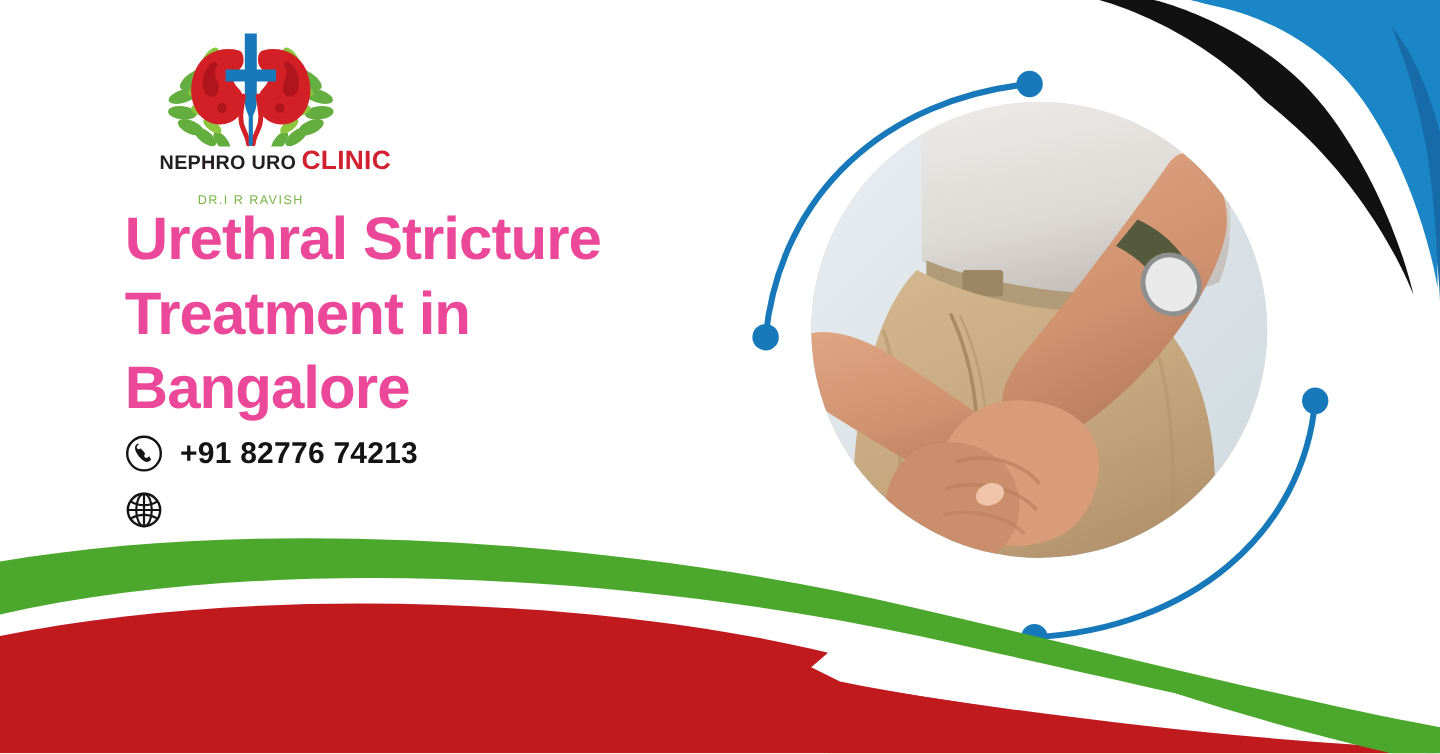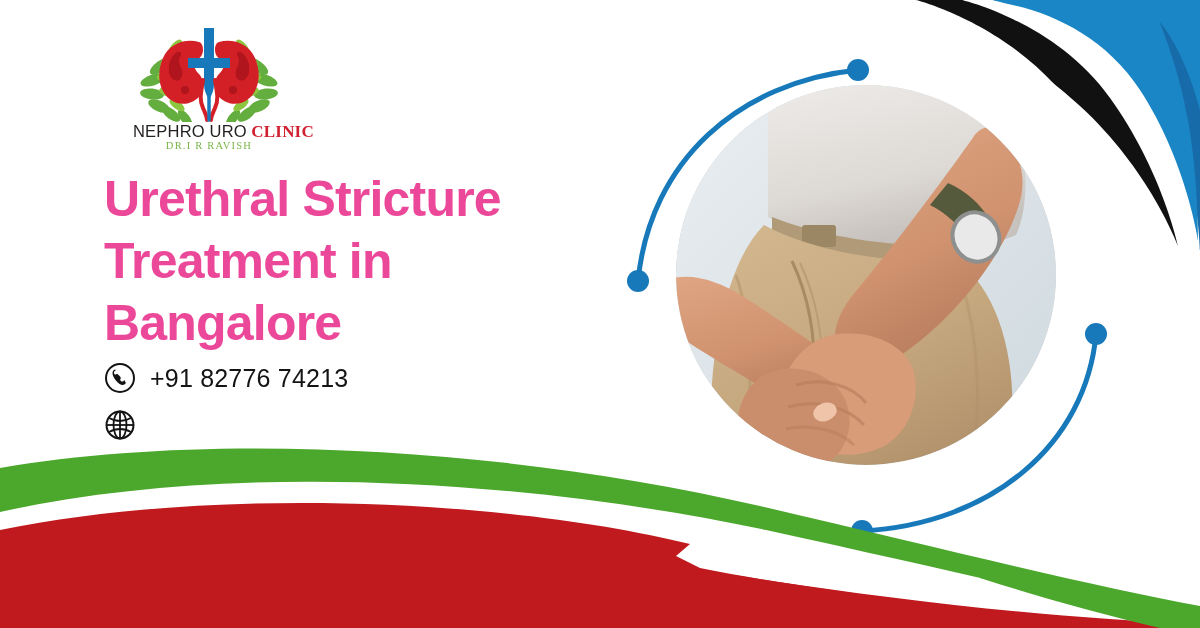--- a/index.html
+++ b/index.html
@@ -43,36 +43,36 @@
     display: block;
   }
   .logo-wordmark {
     text-align: center;
     margin-top: 1px;
     line-height: 1;
     white-space: nowrap;
   }
   .logo-wordmark .w1 {
     font-family: "Liberation Sans", sans-serif;
-    font-weight: normal;
+    font-weight: bold;
     font-size: 16.5px;
     letter-spacing: 0.2px;
     color: #231f20;
   }
   .logo-wordmark .w2 {
-    font-family: Liberation Serif, serif;
+    font-family: Liberation Sans, sans-serif;
     font-weight: bold;
-    font-size: 17px;
+    font-size: 22px;
     letter-spacing: 0.2px;
     color: #d12030;
   }
   .logo-sub {
     text-align: center;
-    margin-top: 0;
-    font-family: Liberation Serif, serif;
+    margin-top: 16px;
+    font-family: Liberation Sans, sans-serif;
     font-size: 10.5px;
     letter-spacing: 1.2px;
     color: #7ab648;
     white-space: nowrap;
   }
 
   
   .headline {
     position: absolute;
     left: 104px;
@@ -103,21 +103,21 @@
   }
   .contact-icon {
     width: 32px;
     height: 32px;
     flex: 0 0 32px;
     display: block;
   }
   .contact-text {
     margin-left: 14px;
     font-family: "Liberation Sans", sans-serif;
-    font-weight: normal;
+    font-weight: bold;
     font-size: 25px;
     letter-spacing: 0.2px;
     color: #141414;
     white-space: nowrap;
   }
 
   
   .photo-wrap {
     position: absolute;
     left: 676px;

